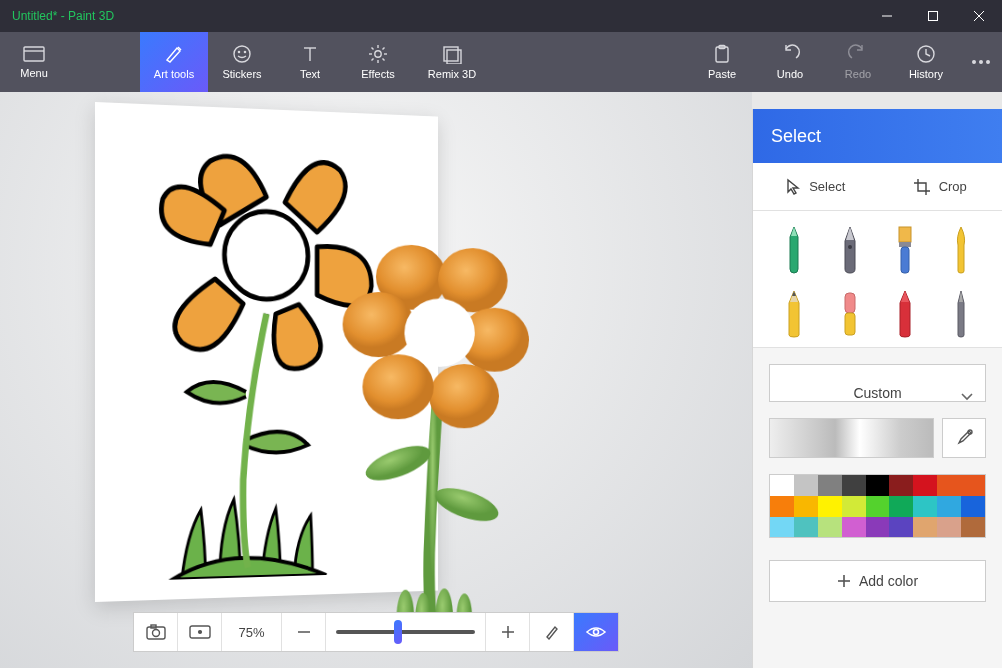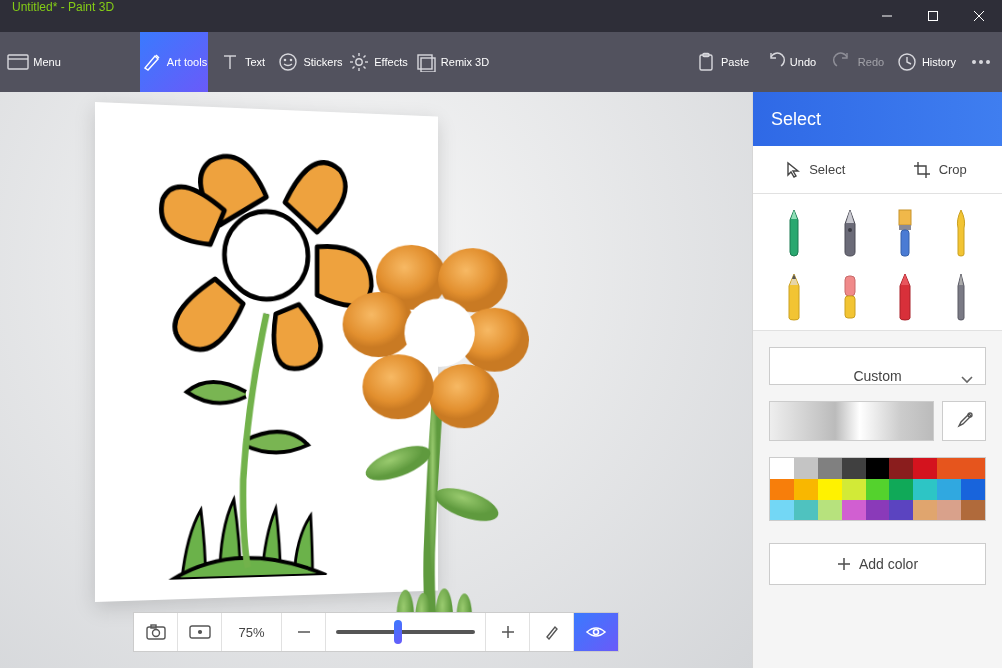--- a/index.html
+++ b/index.html
@@ -1,26 +1,26 @@
 <!DOCTYPE html>
 <html><head>
 <meta charset="utf-8">
 <style>
   * { box-sizing: border-box; margin: 0; padding: 0; font-family: "Segoe UI", Arial, sans-serif; }
   body { width: 1002px; height: 668px; overflow: hidden; background: #e8e8e8; }
 
   
-  .titlebar { height: 32px; background: #2e2e38; color: #84cc16; display: flex; padding-left: 12px; font-size: 12px; }
+  .titlebar { height: 32px; background: #2e2e38; color: #22c55e; display: flex; align-items: center; padding-left: 12px; font-size: 12px; }
   .titlebar .wc { margin-left: auto; display: flex; }
   .titlebar .wc div { width: 46px; height: 32px; display: flex; align-items: center; justify-content: center; cursor: pointer; }
   .titlebar svg { stroke: #fff; }
 
   
   .ribbon { height: 60px; background: #52525e; display: flex; color: #fff; font-size: 12px; }
-  .ritem { width: 68px; display: flex; flex-direction: row; align-items: center; justify-content: center; gap: 4px; cursor: pointer; }
+  .ritem { width: 68px; display: flex; flex-direction: column; align-items: center; justify-content: center; gap: 4px; cursor: pointer; }
   .ritem.wide { width: 80px; }
   .ritem.active { background: linear-gradient(135deg,#3a7afe,#6a5af9); }
   .ritem .ri-label { font-size: 11px; }
   .ritem svg { stroke: #d8d8dd; fill: none; stroke-width: 1.4; }
   .ritem.active svg { stroke: #fff; }
   .ritem.disabled { opacity: .45; }
   .spacer-flex { flex: 1; }
 
   
   .main { display: flex; height: calc(100% - 92px); }
@@ -35,21 +35,21 @@
   .zoombar { position: absolute; bottom: 16px; left: 50%; transform: translateX(-50%); background: #fff; height: 40px; border: 1px solid #ccc; display: flex; align-items: center; font-size: 13px; color: #444; }
   .zoombar > div { height: 100%; display: flex; align-items: center; justify-content: center; border-right: 1px solid #e1e1e1; padding: 0 10px; }
   .zoombar > div:last-child { border-right: none; }
   .zoombar .zbtn { width: 44px; cursor: pointer; }
   .zoombar .slider { width: 160px; position: relative; }
   .zoombar .track { height: 4px; background: #555; width: 100%; border-radius: 2px; position: relative; }
   .zoombar .thumb { position: absolute; left: 45%; top: 50%; transform: translate(-50%,-50%); width: 8px; height: 24px; border-radius: 4px; background: linear-gradient(135deg,#3a7afe,#6a5af9); }
   .zoombar .eye { background: linear-gradient(135deg,#3a7afe,#6a5af9); color:#fff; }
 
   
-  .panel { width: 250px; background: #f5f5f5; border-left: 1px solid #d6d6d6; display: flex; flex-direction: column; }
+  .panel { width: 250px; background: #f5f5f5; border-left: 1px solid #d6d6d6; display: flex; flex-direction: column; margin-top: 17px; }
   .panel-head { height: 54px; background: linear-gradient(90deg,#2f69e6,#3f7ef0); color: #fff; display: flex; align-items: center; padding-left: 18px; font-size: 18px; font-weight: 500; }
   .selcrop { height: 48px; display: flex; align-items: center; justify-content: space-around; color: #444; font-size: 13px; border-bottom: 1px solid #e1e1e1; background:#fff; }
   .selcrop .sc { display: flex; align-items: center; gap: 8px; cursor: pointer; flex:1; justify-content:center; }
 
   .tools { background:#fff; display: grid; grid-template-columns: repeat(4, 1fr); padding: 12px 18px 6px; column-gap: 10px; row-gap: 10px; border-bottom: 1px solid #e1e1e1; }
   .tool { display:flex; align-items:center; justify-content:center; cursor:pointer; height:54px; }
 
   .section { padding: 16px; }
   .dropdown { height: 38px; background: #fff; border: 1px solid #ccc; display: flex; align-items: flex-end; justify-content: center; color: #444; font-size: 14px; position: relative; cursor:pointer; }
   .dropdown .chev { position:absolute; right:12px; }
@@ -99,33 +99,33 @@
   <div style="width:72px"></div>
   <div class="ritem active">
     <svg width="22" height="20">
         <path d="M4 16 L14 4 L17 7 L7 18 Z"></path>
         <line x1="15" y1="3" x2="18" y2="6"></line>
       </svg>
     <span class="ri-label">Art tools</span>
   </div>
   <div class="ritem">
     <svg width="22" height="20">
-        <line x1="5" y1="4" x2="17" y2="4"></line>
-        <line x1="11" y1="4" x2="11" y2="17"></line>
-      </svg>
-    <span class="ri-label">Text</span>
-  </div>
-  <div class="ritem">
-    <svg width="22" height="20">
         <circle cx="11" cy="10" r="8"></circle>
         <circle cx="8" cy="8" r="0.6" fill="#d8d8dd"></circle>
         <circle cx="14" cy="8" r="0.6" fill="#d8d8dd"></circle>
         <path d="M7 12 Q11 15 15 12"></path>
       </svg>
     <span class="ri-label">Stickers</span>
+  </div>
+  <div class="ritem">
+    <svg width="22" height="20">
+        <line x1="5" y1="4" x2="17" y2="4"></line>
+        <line x1="11" y1="4" x2="11" y2="17"></line>
+      </svg>
+    <span class="ri-label">Text</span>
   </div>
   <div class="ritem">
     <svg width="22" height="20">
         <circle cx="11" cy="10" r="3.2"></circle>
         <g>
           <line x1="11" y1="1" x2="11" y2="4"></line>
           <line x1="11" y1="16" x2="11" y2="19"></line>
           <line x1="2" y1="10" x2="5" y2="10"></line>
           <line x1="17" y1="10" x2="20" y2="10"></line>
           <line x1="4.5" y1="3.5" x2="6.5" y2="5.5"></line>

